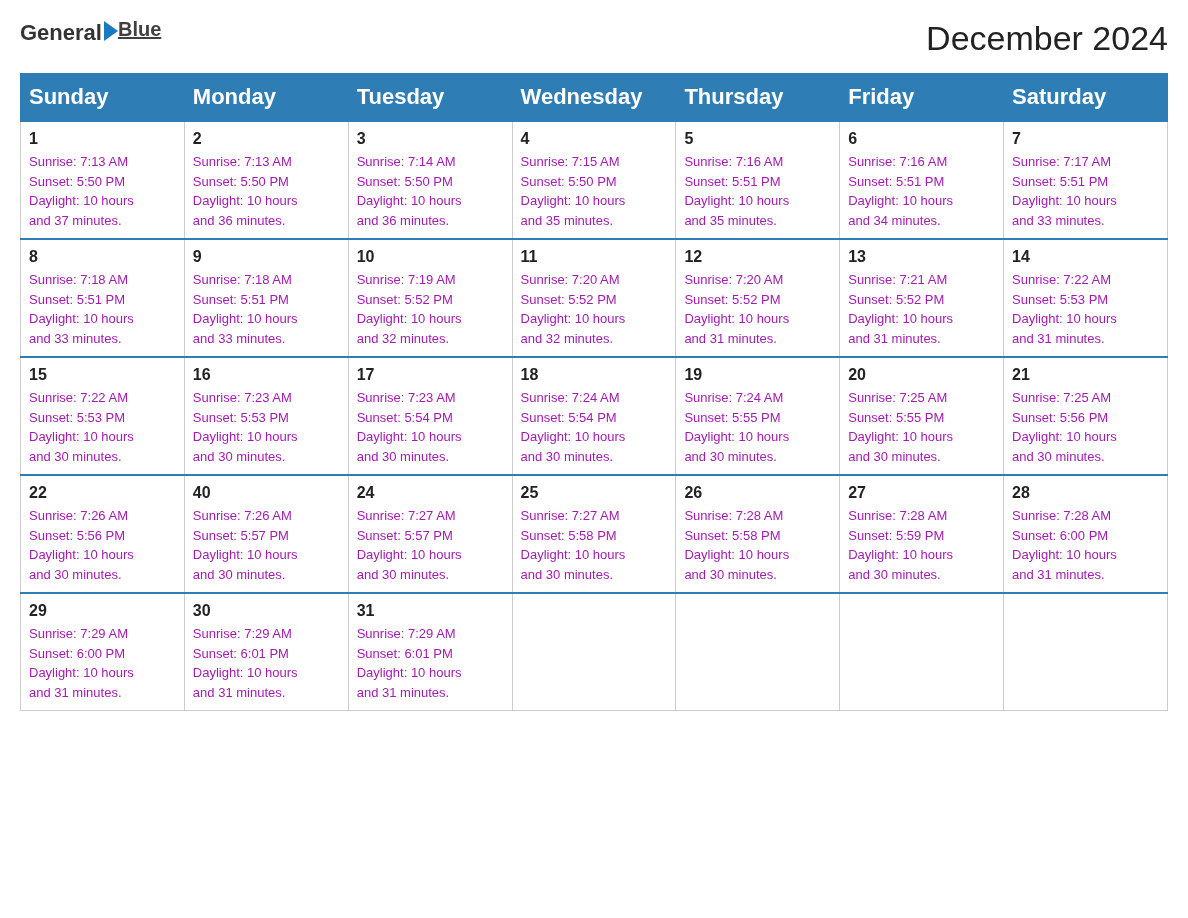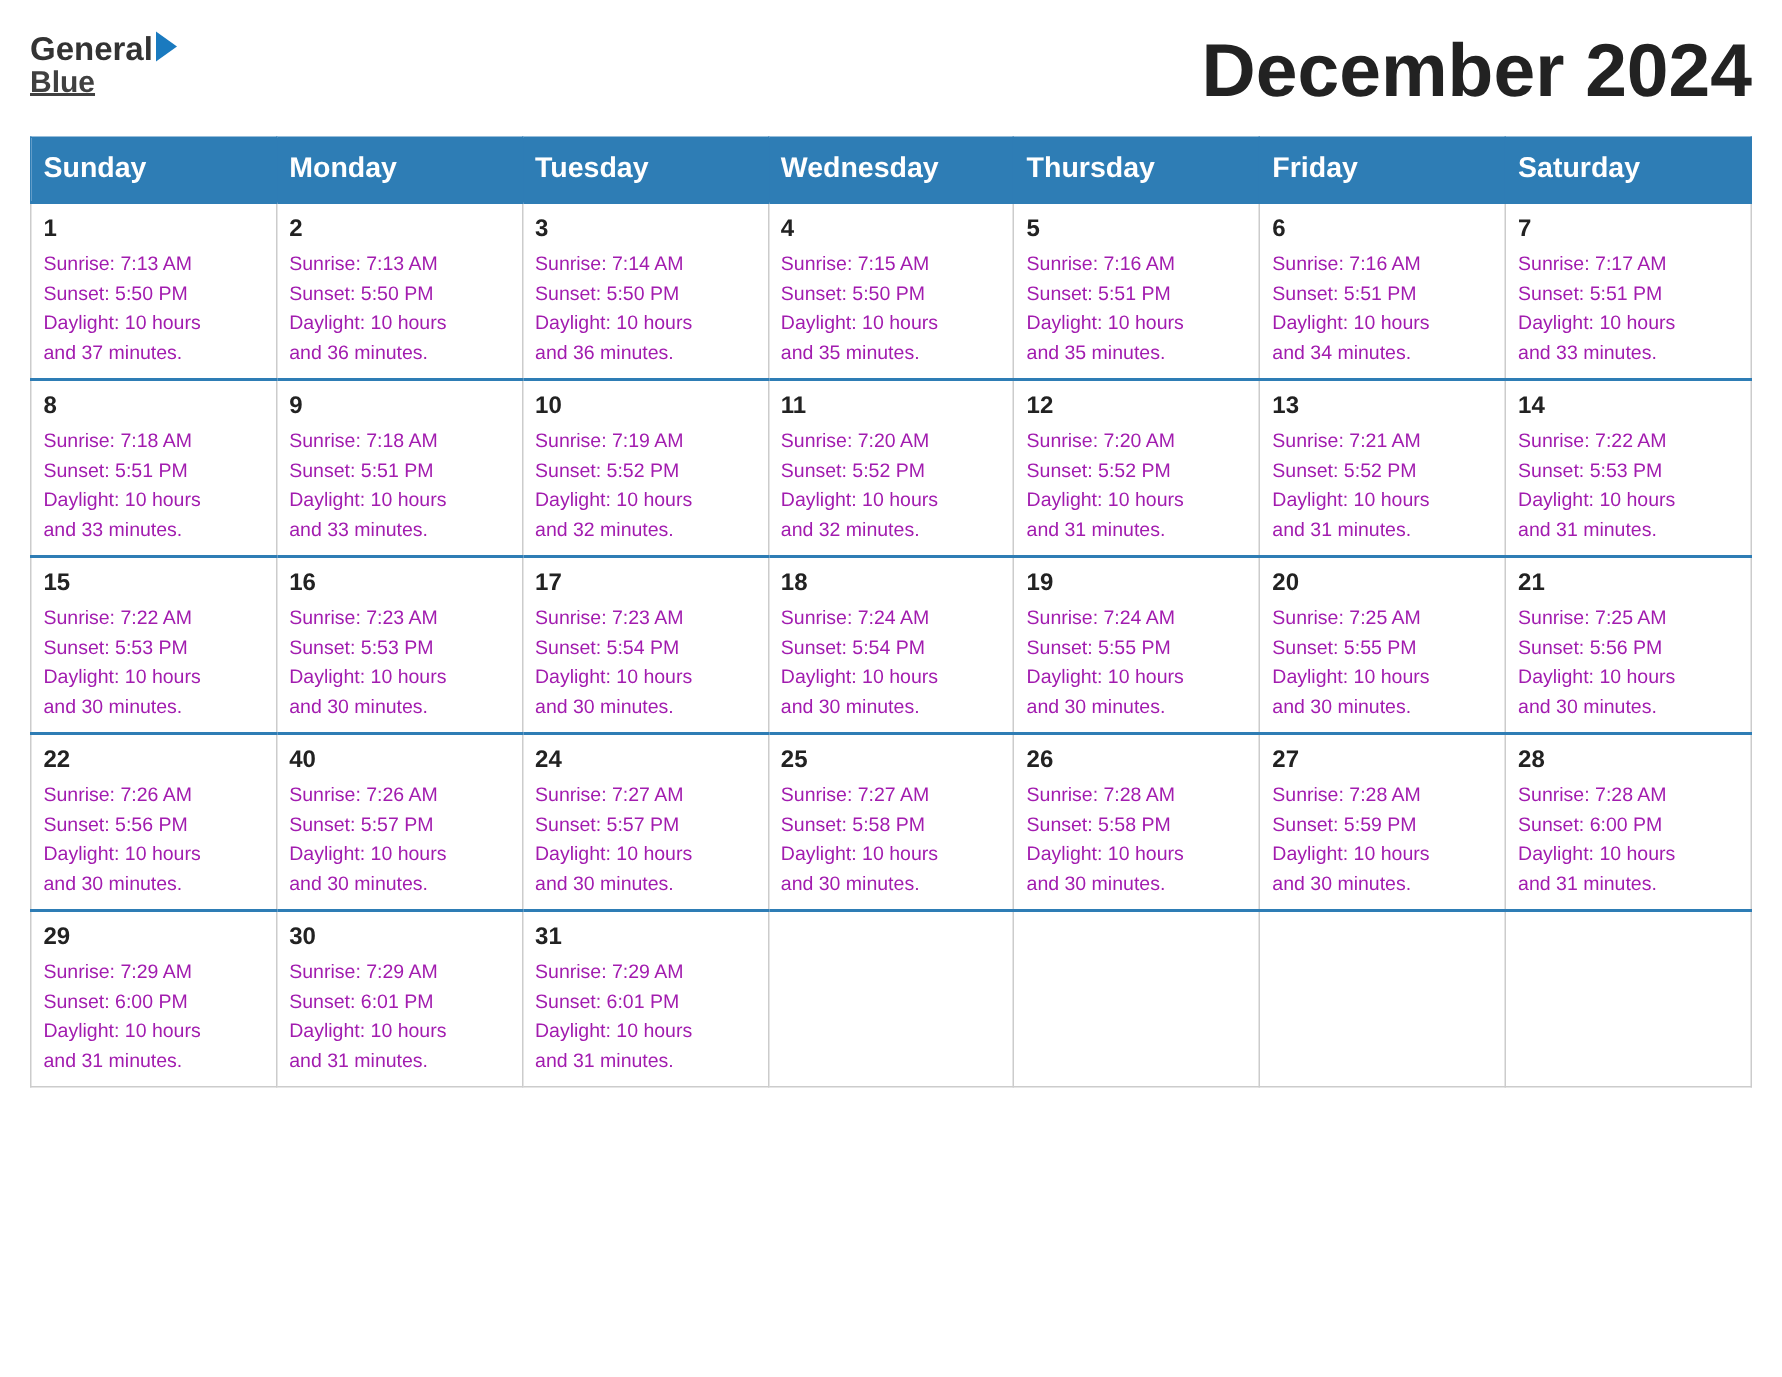--- a/index.html
+++ b/index.html
@@ -25,57 +25,56 @@
       width: 0;
       height: 0;
       border-left: 14px solid #1a7abf;
       border-top: 10px solid transparent;
       border-bottom: 10px solid transparent;
       margin-left: 2px;
       margin-top: -4px;
     }
     .logo-wrapper {
       display: flex;
-      flex-direction: column;
       justify-content: flex-end;
     }
     .logo-line1 {
       display: flex;
       align-items: center;
     }
     .logo-blue {
       color: #404040;
       font-size: 20px;
       font-weight: bold;
       margin-top: -2px;
       text-decoration: underline;
     }
     .title-block {
       text-align: right;
     }
     .month-year {
-      font-size: 50px;
-      font-weight: bold;
+      font-size: 34px;
+      font-weight: normal;
       color: #222;
       line-height: 1.1;
     }
     .location {
       font-size: 26px;
       color: #444;
       margin-top: 4px;
     }
     table {
       width: 100%;
       border-collapse: collapse;
       table-layout: fixed;
     }
     thead tr th {
       background-color: #2e7db5;
       color: #fff;
-      font-size: 19px;
+      font-size: 22px;
       font-weight: bold;
       padding: 10px 8px;
       text-align: left;
       border: 1px solid #2e7db5;
     }
     tbody tr td {
       vertical-align: top;
       padding: 8px;
       border: 1px solid #ccc;
       border-top: 2px solid #2e7db5;

